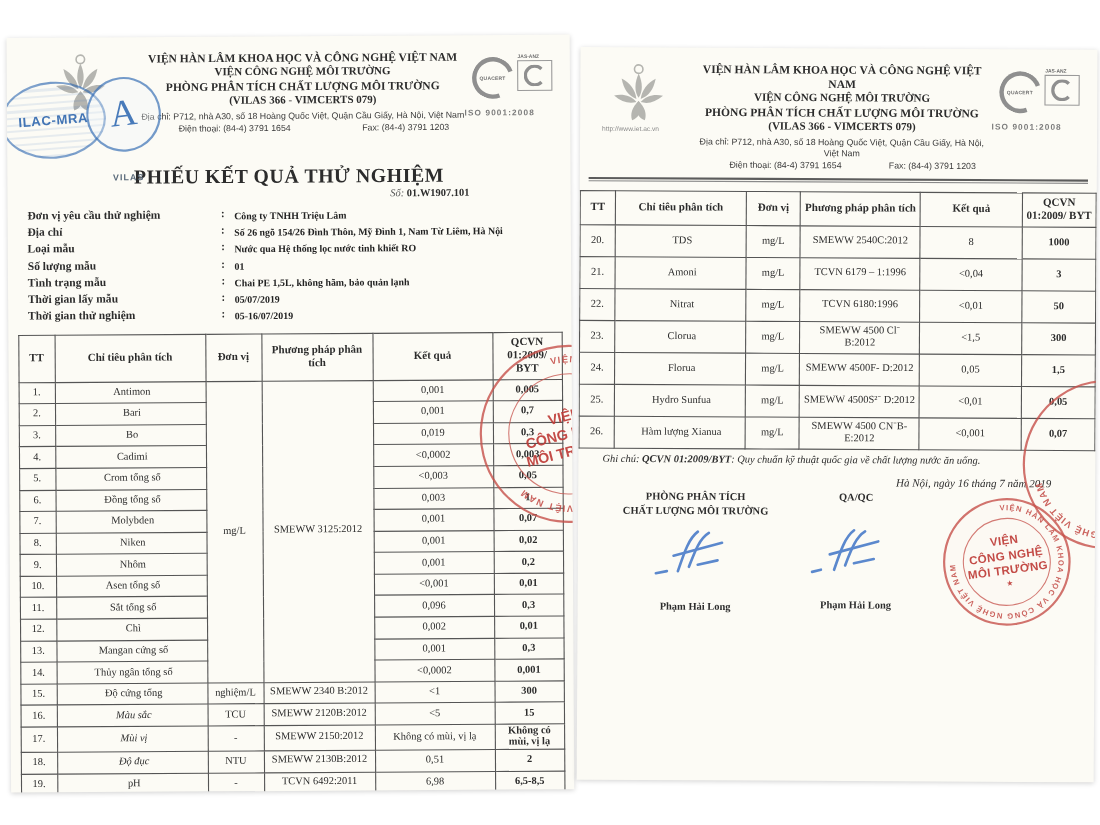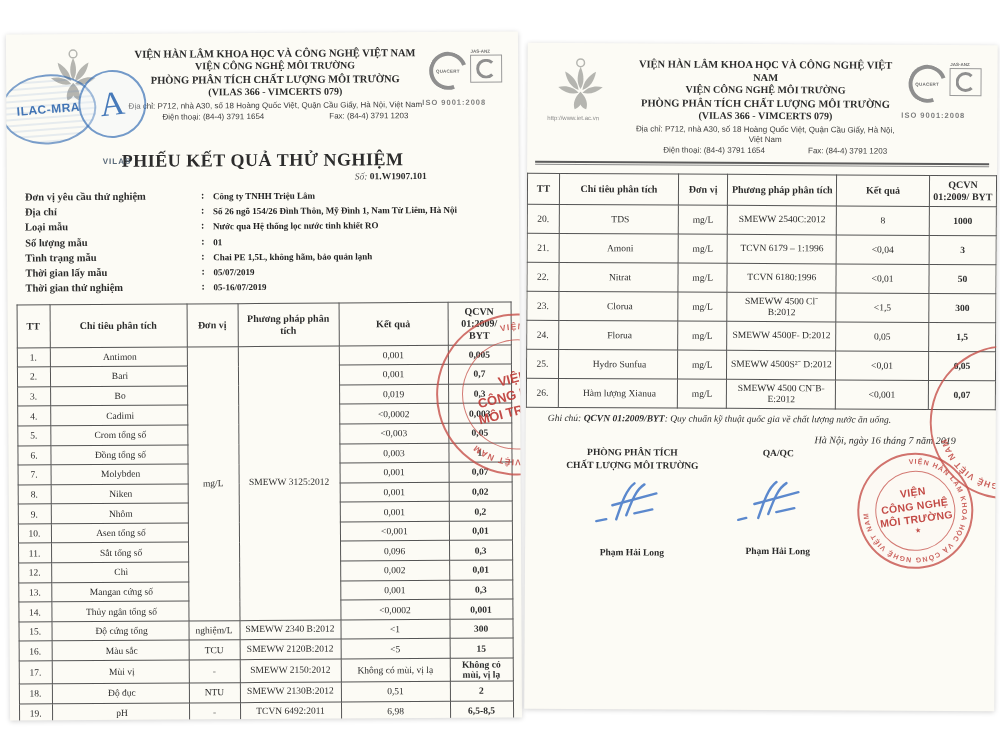--- a/index.html
+++ b/index.html
@@ -66,21 +66,21 @@
   .doc-table th,.doc-table td{border:1px solid #555;text-align:center;padding:1px 3px;vertical-align:middle;}
   .doc-table th{font-size:10px;font-weight:bold;line-height:1.2;padding:3px 2px;}
   #page1 .doc-table td{height:16.6px;}
   .col-tt{width:28px;} .col-name{width:132px;margin-left:33px;} .col-unit{width:46px;}
   .col-method{width:96px;} .col-result{width:104px;} .col-qcvn{width:58px;}
   #page2 .col-name{width:120px;} #page2 .col-method{width:108px;}
   #page2 .col-result{width:92px;} #page2 .col-qcvn{width:64px;} 
   #page2 .doc-table td{height:26px;}
   .name-cell{text-align:right;padding-left:6px !important;}
   .limit-cell{font-weight:bold;}
-  .italic{}
+  .italic{font-style:italic;}
   .method-cell{line-height:1.25;}
   .ghichu{padding:5px 0 0 22px;font-size:9.5px;font-style:italic;}
   .ghichu .code{font-weight:bold;}
 
   
   .dateline{text-align:right;font-size:10px;font-style:italic;padding:10px 40px 0 0;}
   .sig-row{display:flex;padding:2px 14px 0 14px;}
   .sig-col{text-align:center;position:relative;}
   .sig-col.c1{width:42%;} .sig-col.c2{width:24%;} .sig-col.c3{width:34%;}
   .sig-title{font-size:9.5px;font-weight:bold;line-height:1.3;}

